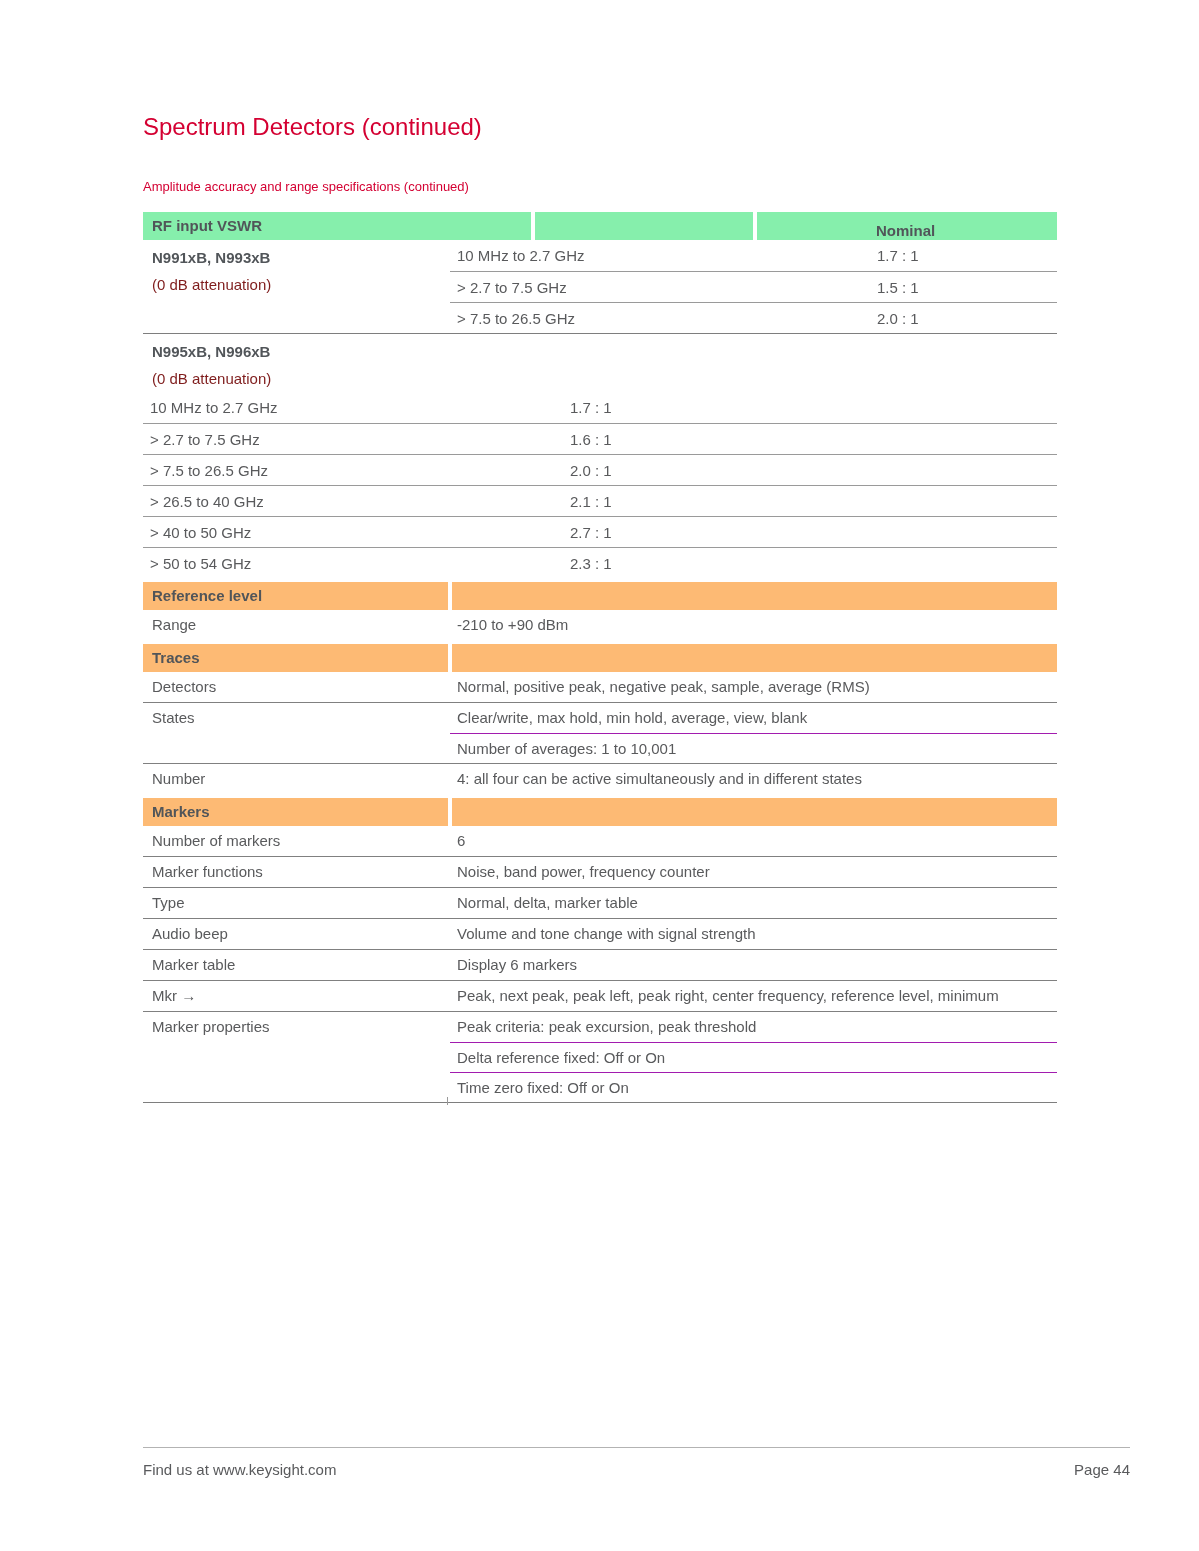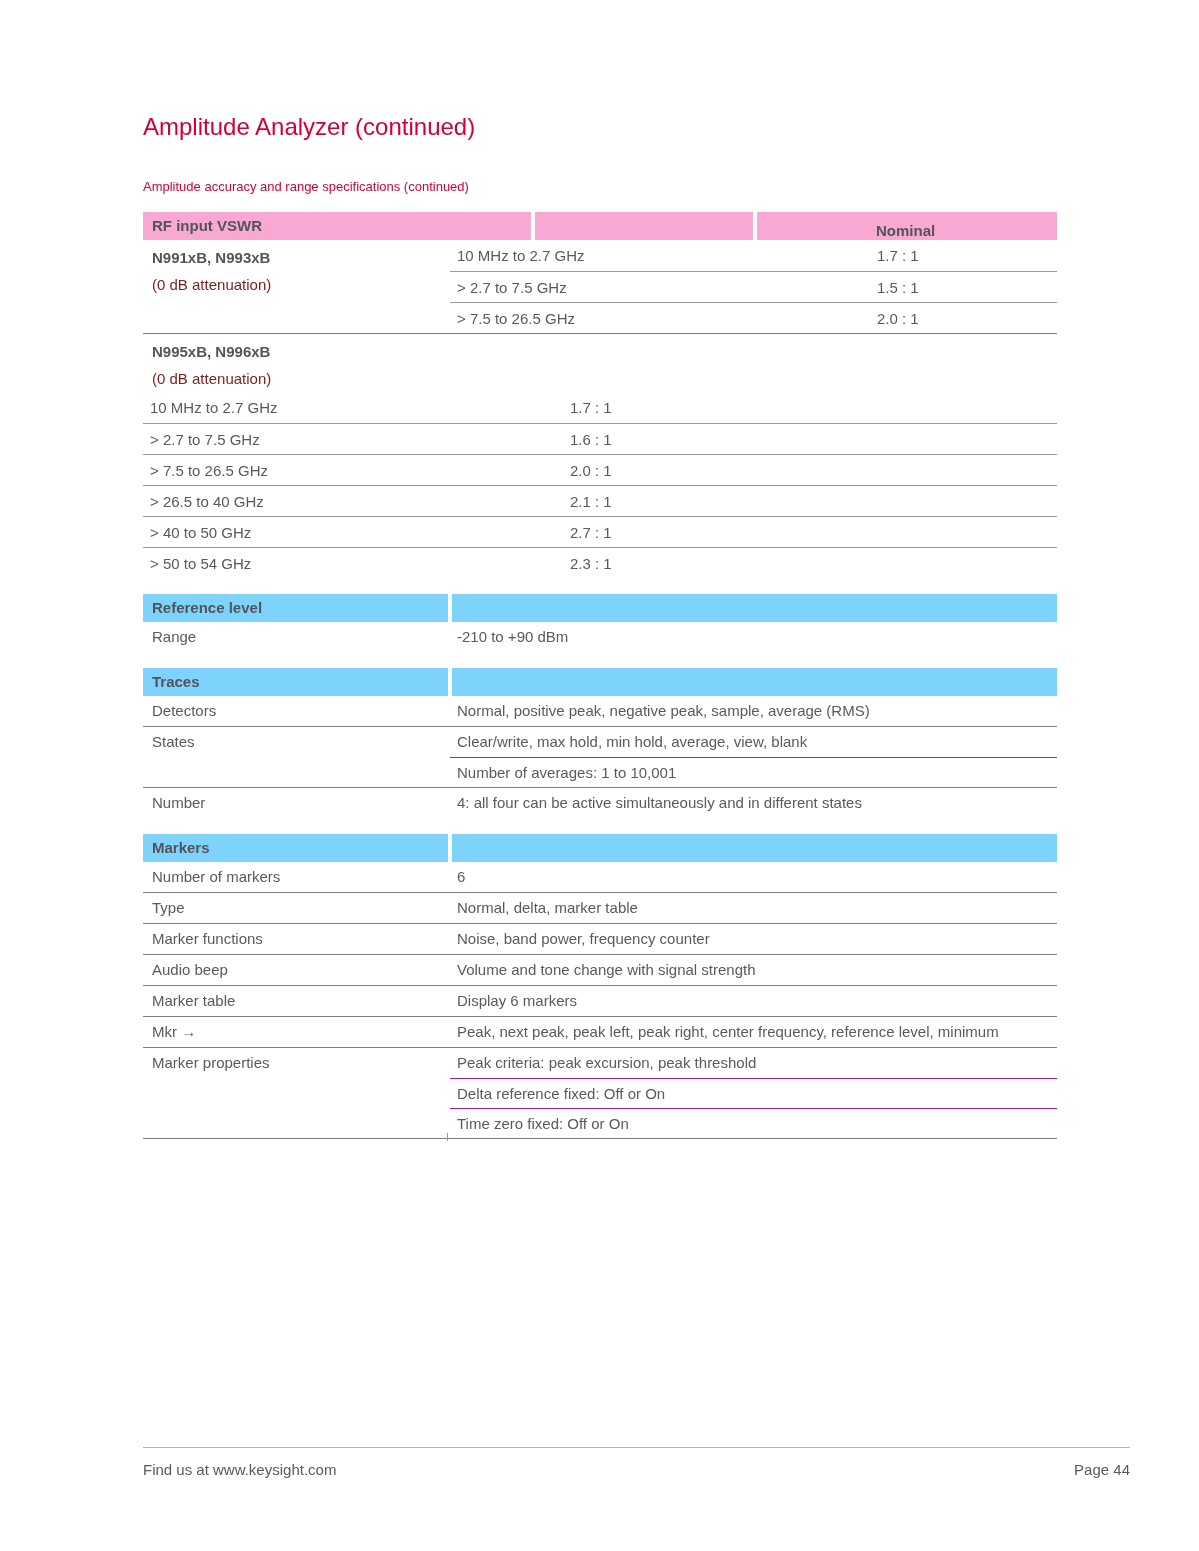--- a/index.html
+++ b/index.html
@@ -19,28 +19,28 @@
   }
   .doc-subtitle {
     position: absolute; left: 143px; top: 179px;
     font-size: 13px; font-weight: 400; color: #D40032;
   }
   .spec-table {
     position: absolute; left: 143px; top: 212px; width: 914px;
     font-size: 15px; color: #595A5C;
   }
   
-  .hdr-band { position: relative; height: 28px; background: #f9a8d4; }
+  .hdr-band { position: relative; height: 28px; background: #86efac; }
   .hdr-label { position: absolute; left: 9px; top: 0; line-height: 28px; font-weight: bold; color: #515559; }
   .hdr-nominal { position: absolute; left: 733px; top: 5px; line-height: 28px; font-weight: bold; color: #515559; }
   .hdr-gap { position: absolute; top: 0; width: 4px; height: 28px; background: #ffffff; }
   .hdr-gap.g1 { left: 388px; }
   .hdr-gap.g2 { left: 610px; }
   
-  .band { position: relative; height: 28px; background: #7dd3fc; margin-top: 16px; }
+  .band { position: relative; height: 28px; background: #fdba74; margin-top: 4px; }
   .band-label { position: absolute; left: 9px; top: 0; line-height: 28px; font-weight: bold; color: #515559; }
   .band-gap { position: absolute; left: 305px; top: 0; width: 4px; height: 28px; background: #ffffff; }
   
   .group { display: flex; }
   .group.group-sep { border-top: 1px solid #7E7E7E; flex-direction: column; }
   .g-label { width: 307px; flex: none; padding: 4px 0 0 9px; }
   .g-model { font-weight: bold; color: #515559; line-height: 27px; }
   .g-note { line-height: 27px; color: #7f1d1d; }
   .g-rows { flex: 1; }
   .vrow { display: flex; height: 31px; line-height: 31px; }
@@ -60,21 +60,21 @@
   
   .footer-line { position: absolute; left: 143px; top: 1447px; width: 987px; height: 1px; background: #B3B3B3; }
   .footer-left { position: absolute; left: 143px; top: 1461px; font-size: 15px; color: #595A5C; }
   .footer-right { position: absolute; left: 143px; top: 1461px; width: 987px; text-align: right; font-size: 15px; color: #595A5C; }
 </style>
 </head>
 <body>
 
 <div class="page">
 
-  <h1 class="doc-title">Amplitude Analyzer (continued)</h1>
+  <h1 class="doc-title">Spectrum Detectors (continued)</h1>
   <h2 class="doc-subtitle">Amplitude accuracy and range specifications (continued)</h2>
 
   <div class="spec-table">
 
     <div class="hdr-band">
       <span class="hdr-label">RF input VSWR</span>
       <span class="hdr-gap g1"></span>
       <span class="hdr-gap g2"></span>
       <span class="hdr-nominal">Nominal</span>
     </div>
@@ -172,29 +172,29 @@
       <span class="band-label">Markers</span>
       <span class="band-gap"></span>
     </div>
     <div class="srow nb">
       <div class="srow-label">Number of markers</div>
       <div class="srow-values">
         <div class="vline">6</div>
       </div>
     </div>
     <div class="srow">
+      <div class="srow-label">Marker functions</div>
+      <div class="srow-values">
+        <div class="vline">Noise, band power, frequency counter</div>
+      </div>
+    </div>
+    <div class="srow">
       <div class="srow-label">Type</div>
       <div class="srow-values">
         <div class="vline">Normal, delta, marker table</div>
-      </div>
-    </div>
-    <div class="srow">
-      <div class="srow-label">Marker functions</div>
-      <div class="srow-values">
-        <div class="vline">Noise, band power, frequency counter</div>
       </div>
     </div>
     <div class="srow">
       <div class="srow-label">Audio beep</div>
       <div class="srow-values">
         <div class="vline">Volume and tone change with signal strength</div>
       </div>
     </div>
     <div class="srow">
       <div class="srow-label">Marker table</div>

